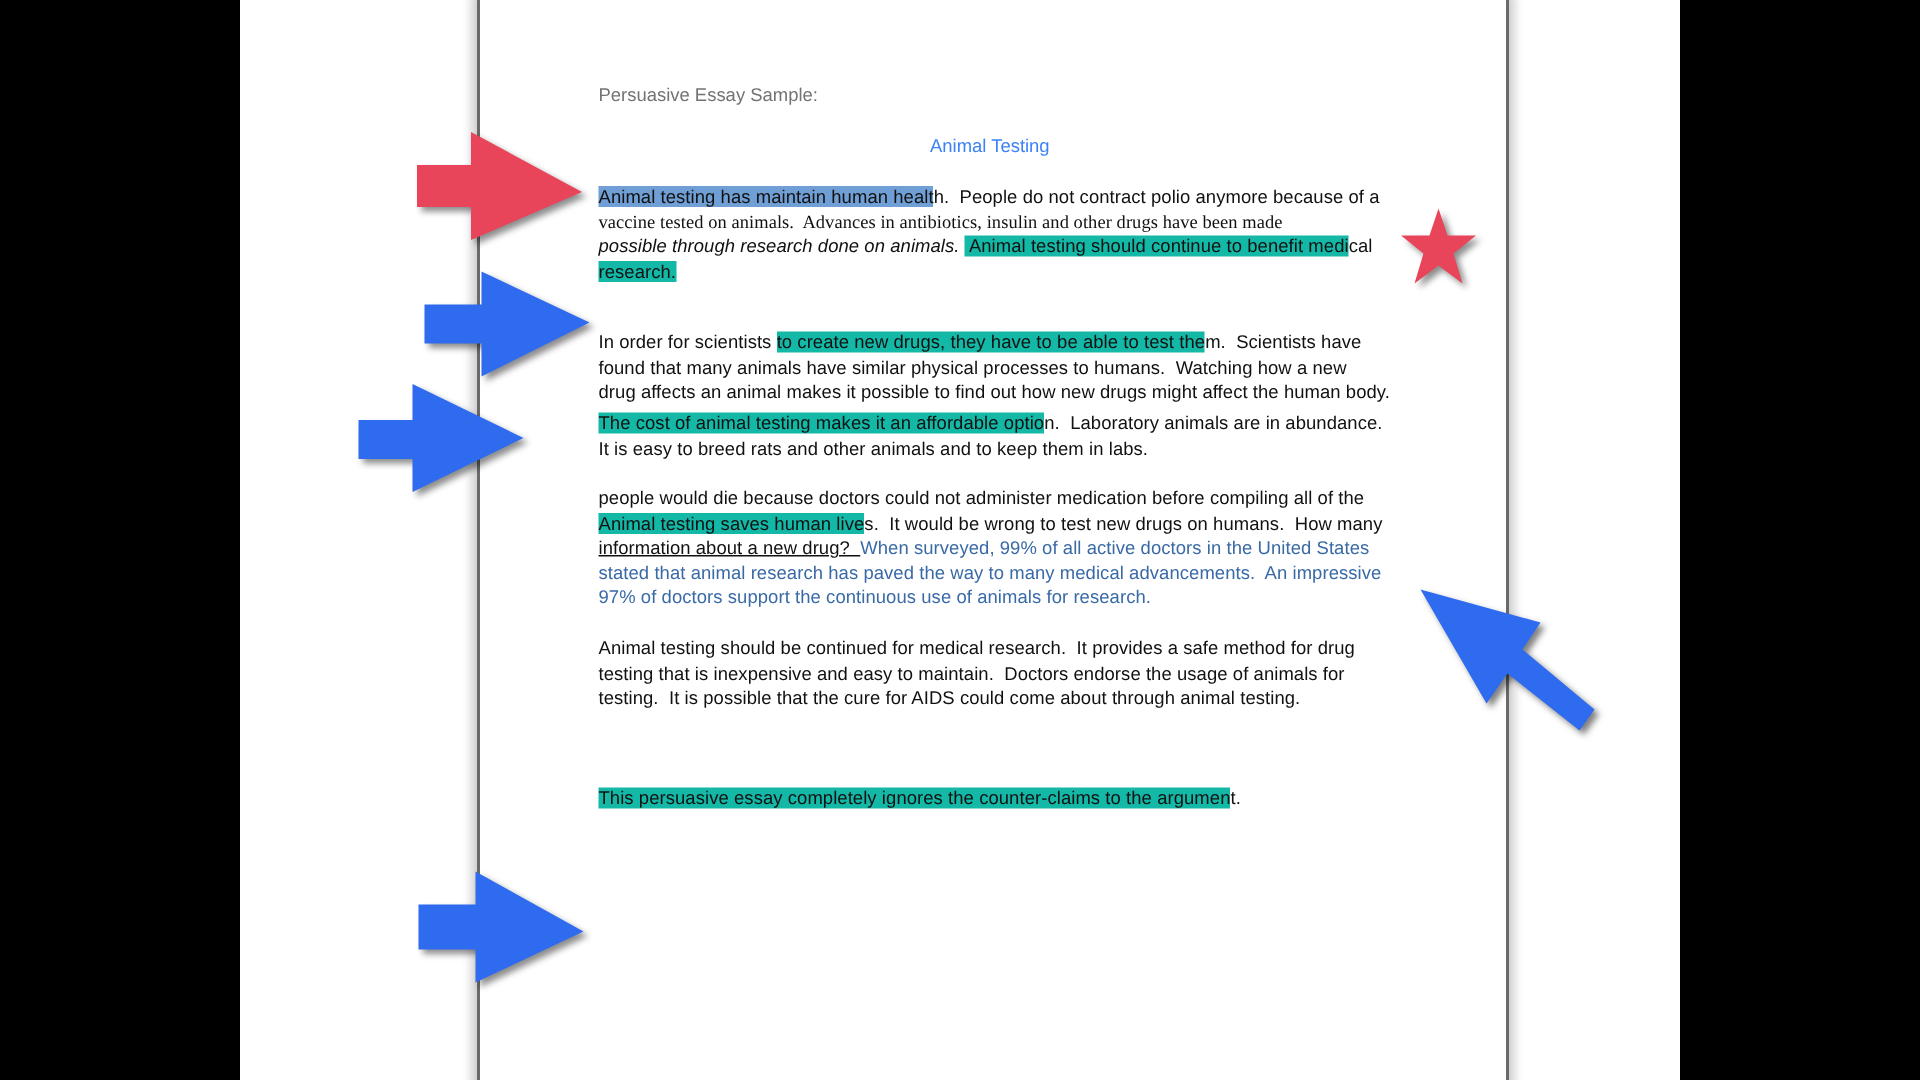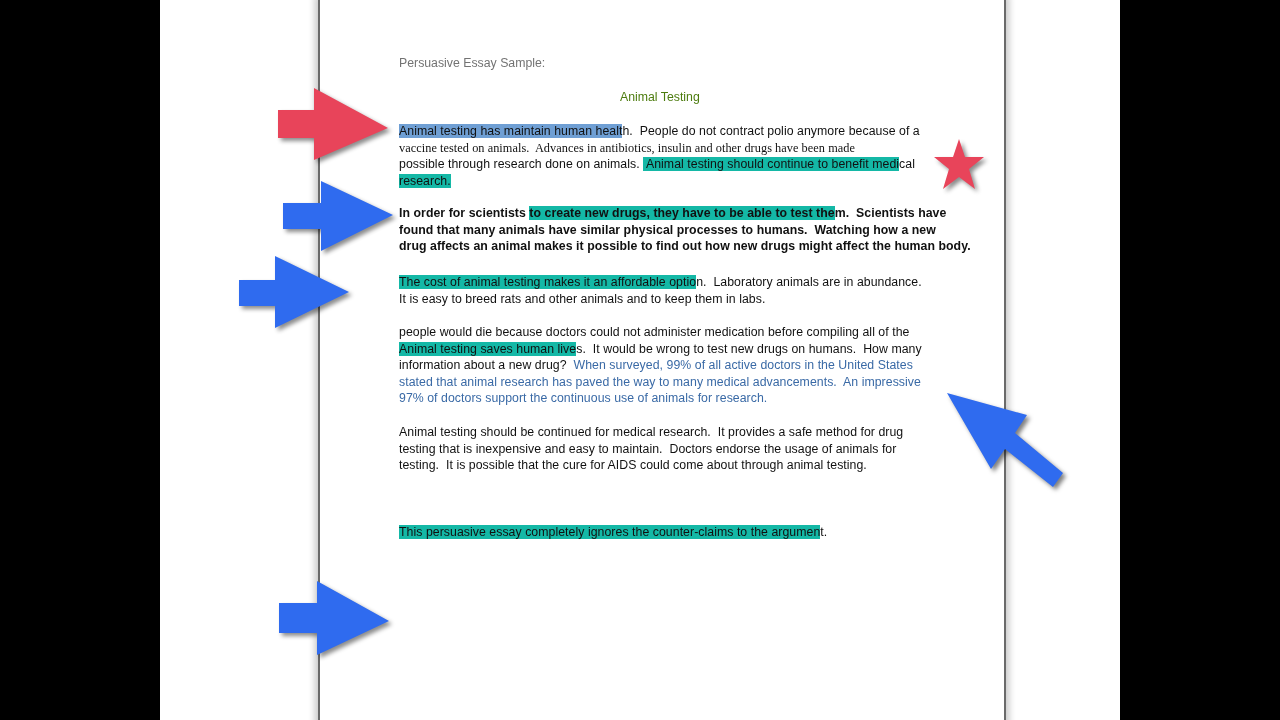--- a/index.html
+++ b/index.html
@@ -19,56 +19,56 @@
     border-left: 2px solid #6a6a6a;
     border-right: 2px solid #6a6a6a;
     box-shadow: -4px 0 6px rgba(0,0,0,0.18), 4px 0 6px rgba(0,0,0,0.18);
   }
   .text {
     position: absolute; left: 399px; width: 545px;
     font-size: 12.3px; line-height: 16.6px; color: #111111;
     letter-spacing: 0.05px;
   }
   .heading { position: absolute; left: 399px; top: 56px; font-size: 12.3px; color: #737373; }
-  .title { position: absolute; left: 620px; top: 90px; font-size: 12.3px; color: #4d7c0f; }
+  .title { position: absolute; left: 620px; top: 90px; font-size: 12.3px; color: #3b82f6; }
   .p { margin: 0; white-space: nowrap; }
   .hl-y { background: #14b8a6; }
   .hl-b { background: #6f9fd4; }
   .blue-text { color: #3a6aa6; }
   .shape { position: absolute; }
   .shape svg { display: block; overflow: visible; }
 </style>
 </head>
 <body>
 
 <div class="canvas"></div>
 <div class="page"></div>
 
 <div class="heading">Persuasive Essay Sample:</div>
 <div class="title">Animal Testing</div>
 
 <div class="text" style="top:123px;">
     <div class="p"><span class="hl-b" style="white-space: pre;">Animal testing has maintain human healt</span><span style="white-space: pre;">h.  People do not contract polio anymore because of a</span></div>
     <div class="p"><span style="white-space: pre; font-family: Liberation Serif, serif;">vaccine tested on animals.  Advances in antibiotics, insulin and other drugs have been made</span></div>
-    <div class="p"><span style="white-space: pre;">possible through research done on animals. </span><span class="hl-y" style="white-space: pre;"> Animal testing should continue to benefit medi</span><span style="white-space: pre;">cal</span></div>
+    <div class="p"><span style="white-space: pre; font-style: italic;">possible through research done on animals. </span><span class="hl-y" style="white-space: pre;"> Animal testing should continue to benefit medi</span><span style="white-space: pre;">cal</span></div>
     <div class="p"><span class="hl-y" style="white-space: pre;">research.</span></div>
   </div>
-<div class="text" style="top:205px;font-weight:bold;">
+<div class="text" style="top:220px;">
     <div class="p"><span style="white-space: pre;">In order for scientists </span><span class="hl-y" style="white-space: pre;">to create new drugs, they have to be able to test the</span><span style="white-space: pre;">m.  Scientists have</span></div>
     <div class="p"><span style="white-space: pre;">found that many animals have similar physical processes to humans.  Watching how a new</span></div>
     <div class="p"><span style="white-space: pre;">drug affects an animal makes it possible to find out how new drugs might affect the human body.</span></div>
   </div>
 <div class="text" style="top:274px;">
     <div class="p"><span class="hl-y" style="white-space: pre;">The cost of animal testing makes it an affordable optio</span><span style="white-space: pre; text-align: right;">n.  Laboratory animals are in abundance.</span></div>
     <div class="p"><span style="white-space: pre;">It is easy to breed rats and other animals and to keep them in labs.</span></div>
   </div>
 <div class="text" style="top:324px;">
     <div class="p"><span style="white-space: pre;">people would die because doctors could not administer medication before compiling all of the</span></div>
     <div class="p"><span class="hl-y" style="white-space: pre;">Animal testing saves human live</span><span style="white-space: pre;">s.  It would be wrong to test new drugs on humans.  How many</span></div>
-    <div class="p"><span style="white-space: pre;">information about a new drug?  </span><span class="blue-text" style="white-space: pre;">When surveyed, 99% of all active doctors in the United States</span></div>
+    <div class="p"><span style="white-space: pre; text-decoration: underline;">information about a new drug?  </span><span class="blue-text" style="white-space: pre;">When surveyed, 99% of all active doctors in the United States</span></div>
     <div class="p"><span class="blue-text" style="white-space: pre;">stated that animal research has paved the way to many medical advancements.  An impressive</span></div>
     <div class="p"><span class="blue-text" style="white-space: pre;">97% of doctors support the continuous use of animals for research.</span></div>
   </div>
 <div class="text" style="top:424px;">
     <div class="p"><span style="white-space: pre;">Animal testing should be continued for medical research.  It provides a safe method for drug</span></div>
     <div class="p"><span style="white-space: pre;">testing that is inexpensive and easy to maintain.  Doctors endorse the usage of animals for</span></div>
     <div class="p"><span style="white-space: pre;">testing.  It is possible that the cure for AIDS could come about through animal testing.</span></div>
   </div>
 <div class="text" style="top:524px;">
     <div class="p"><span class="hl-y" style="white-space: pre;">This persuasive essay completely ignores the counter-claims to the argumen</span><span style="white-space: pre;">t.</span></div>

